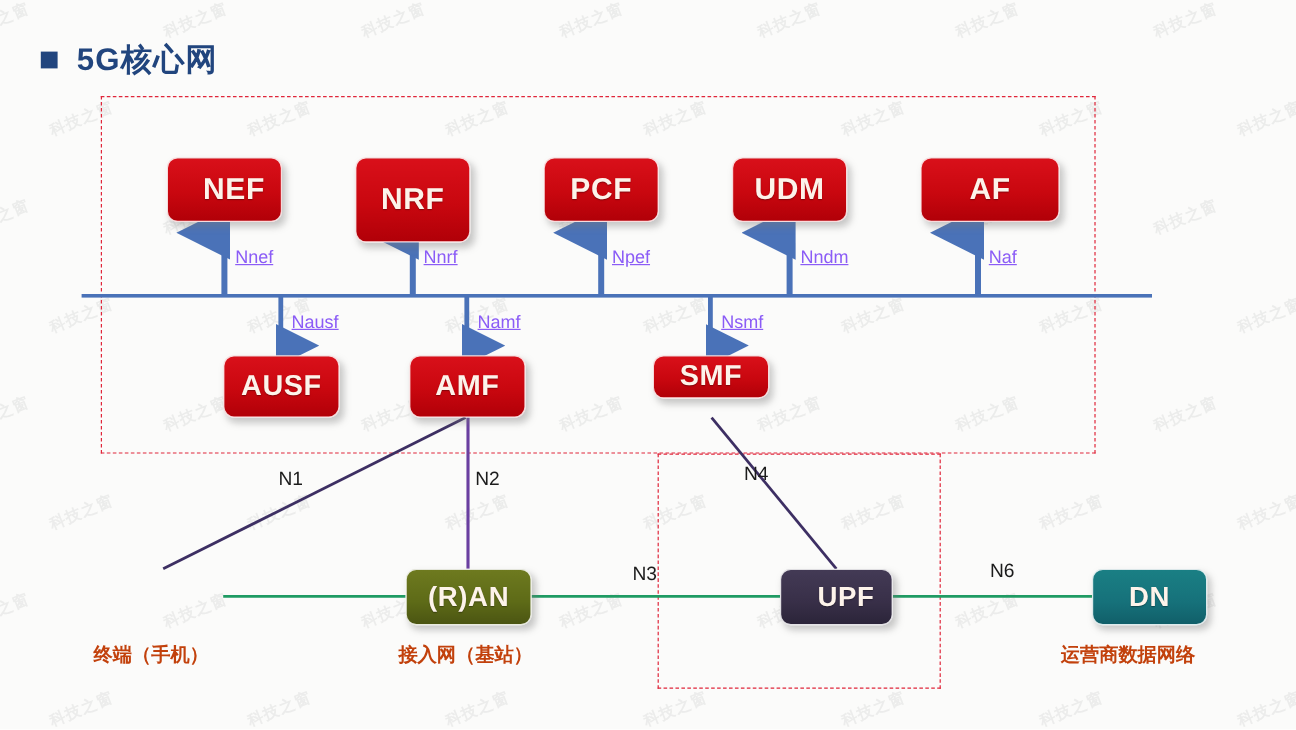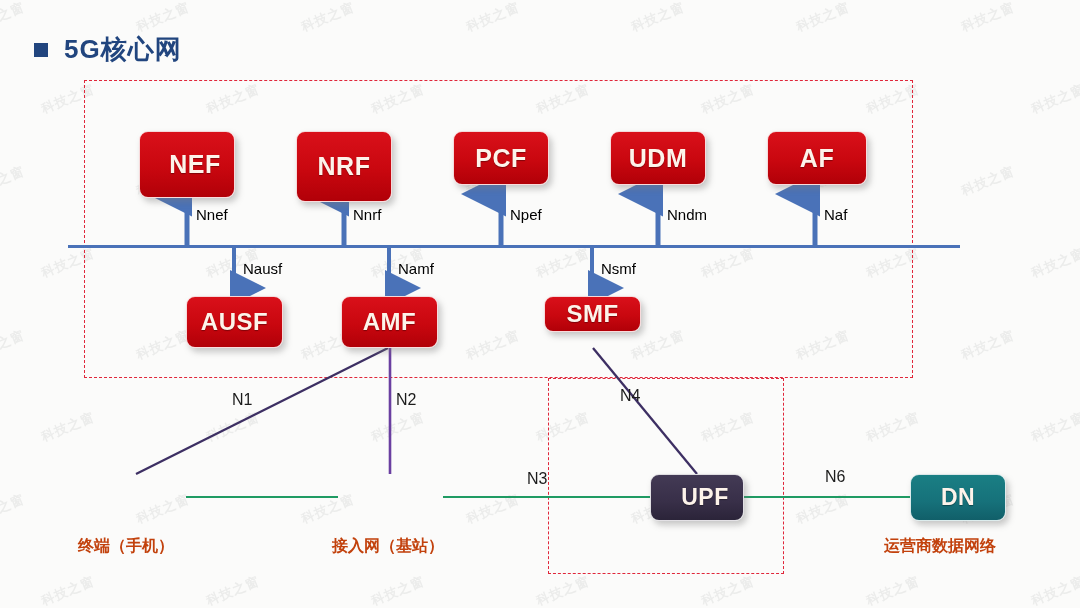--- a/index.html
+++ b/index.html
@@ -106,22 +106,23 @@
   }
   .node.dn {
     background: linear-gradient(180deg, #1a7f84 0%, #16717a 60%, #115f69 100%);
     font-size: 23px;
   }
 
   
   .ilabel {
     position: absolute;
     font-size: 15px;
-    color: #000000;
-    white-space: nowrap;
+    color: #8b5cf6;
+    white-space: nowrap;
+    text-decoration: underline;
   }
   .nlabel {
     position: absolute;
     font-size: 16px;
     color: #1c1c1c;
     white-space: nowrap;
   }
 
   
   .caption {
@@ -245,25 +246,25 @@
 
     <line x1="593" y1="348" x2="697" y2="474" stroke="#3d2f63" stroke-width="2.3"></line>
 
     <g stroke="#1f9b63" stroke-width="2.2">
       <line x1="186" y1="497" x2="338" y2="497"></line>
       <line x1="443" y1="497" x2="650" y2="497"></line>
       <line x1="744" y1="497" x2="910" y2="497"></line>
     </g>
   </svg>
 
-  <div class="node nf" style="left:139px; top:131px; width:96px; height:67px;padding-left:16px;">NEF</div>
+  <div class="node nf" style="left:139px; top:131px; width:96px; height:54px;padding-left:16px;">NEF</div>
   <div class="node nf" style="left:296px; top:131px; width:96px; height:71px;">NRF</div>
   <div class="node nf" style="left:453px; top:131px; width:96px; height:54px;">PCF</div>
   <div class="node nf" style="left:610px; top:131px; width:96px; height:54px;">UDM</div>
-  <div class="node nf" style="left:767px; top:131px; width:100px; height:54px;">AF</div>
+  <div class="node nf" style="left:767px; top:131px; width:116px; height:54px;">AF</div>
 
   <div class="ilabel" style="left:196px; top:206px;">Nnef</div>
   <div class="ilabel" style="left:353px; top:206px;">Nnrf</div>
   <div class="ilabel" style="left:510px; top:206px;">Npef</div>
   <div class="ilabel" style="left:667px; top:206px;">Nndm</div>
   <div class="ilabel" style="left:824px; top:206px;">Naf</div>
 
   <div class="node nf small" style="left:186px; top:296px; width:97px; height:52px;">AUSF</div>
   <div class="node nf small" style="left:341px; top:296px; width:97px; height:52px;">AMF</div>
   <div class="node nf small" style="left:544px; top:296px; width:97px; height:36px;">SMF</div>
@@ -271,20 +272,21 @@
   <div class="ilabel" style="left:243px; top:260px;">Nausf</div>
   <div class="ilabel" style="left:398px; top:260px;">Namf</div>
   <div class="ilabel" style="left:601px; top:260px;">Nsmf</div>
 
   <div class="nlabel" style="left:232px; top:391px;">N1</div>
   <div class="nlabel" style="left:396px; top:391px;">N2</div>
   <div class="nlabel" style="left:527px; top:470px;">N3</div>
   <div class="nlabel" style="left:620px; top:387px;">N4</div>
   <div class="nlabel" style="left:825px; top:468px;">N6</div>
 
+  <div class="node ran" style="left:338px; top:474px; width:105px; height:47px;">(R)AN</div>
   <div class="node upf" style="left:650px; top:474px; width:94px; height:47px;">UPF</div>
   <div class="node dn" style="left:910px; top:474px; width:96px; height:47px;">DN</div>
 
   <div class="caption" style="left:78px; top:536px;">终端（手机）</div>
   <div class="caption" style="left:332px; top:536px;">接入网（基站）</div>
   <div class="caption" style="left:884px; top:536px;">运营商数据网络</div>
 
 </div>
 
 </body></html>

